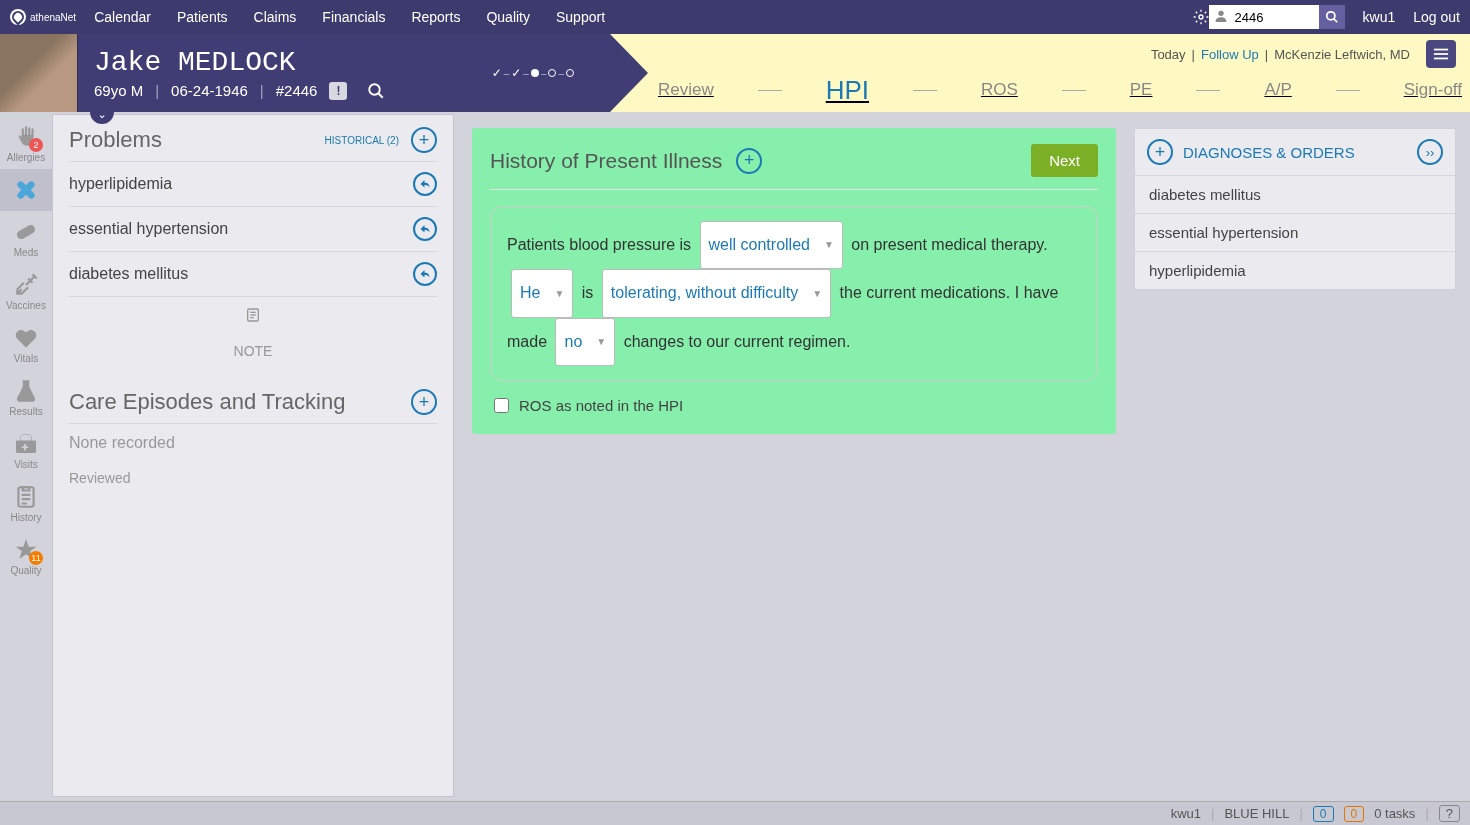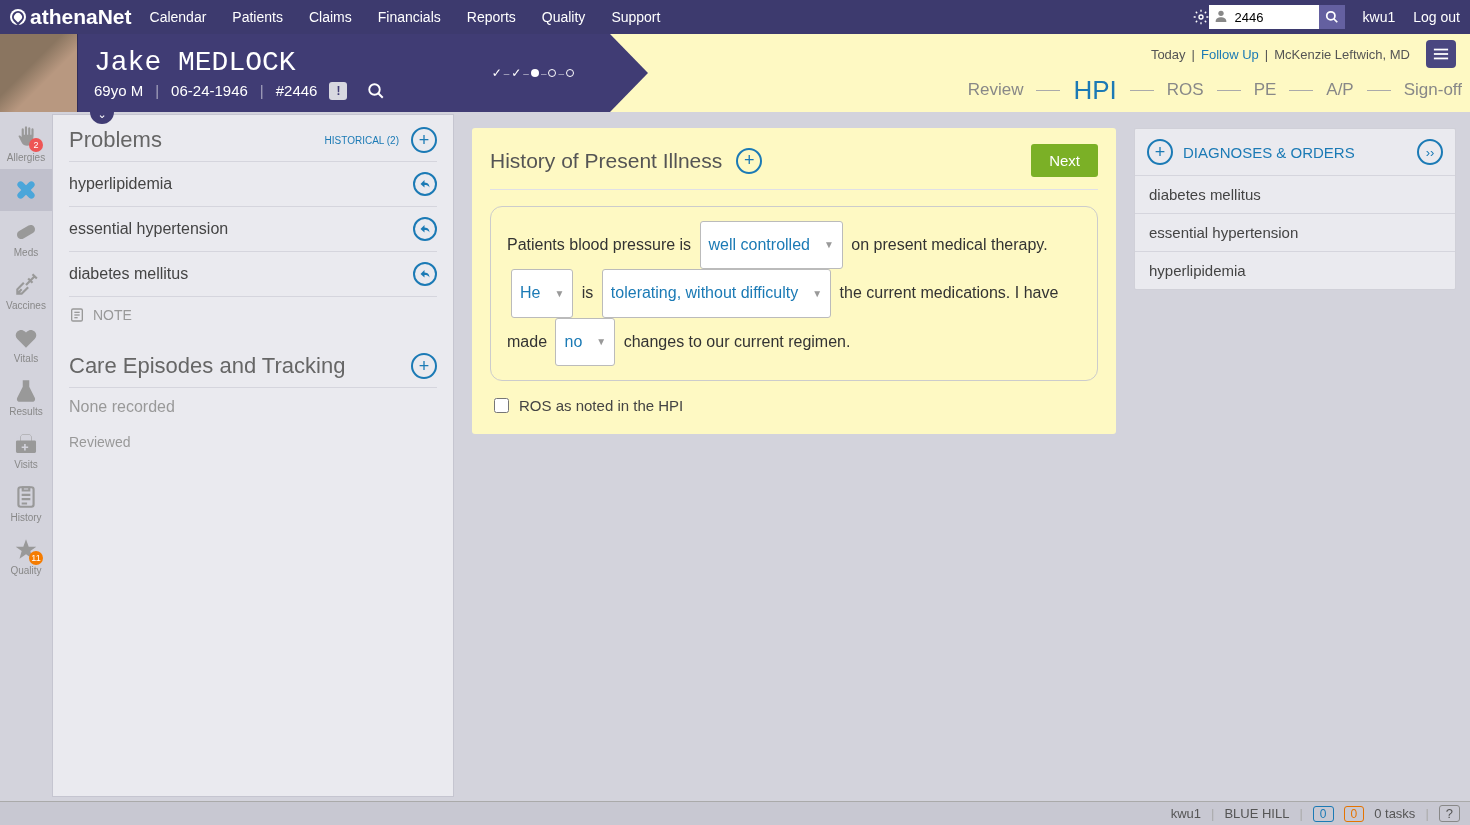--- a/index.html
+++ b/index.html
@@ -3,21 +3,21 @@
   <meta charset="utf-8">
   <style>
     * { margin: 0; padding: 0; box-sizing: border-box; font-family: -apple-system, BlinkMacSystemFont, "Segoe UI", sans-serif; }
     body { background: #d3d3dc; width: 1470px; height: 825px; overflow: hidden; position: relative; }
     
     
     .topnav { background: #3d3a6e; height: 34px; display: flex; align-items: center; padding: 0 10px; color: #fff; font-size: 14px; }
     .logo { display: flex; align-items: center; margin-right: 18px; }
     .logo-icon { width: 16px; height: 16px; background: #fff; border-radius: 50%; margin-right: 4px; position: relative; }
     .logo-icon::before { content: ''; position: absolute; width: 8px; height: 8px; border: 2px solid #3d3a6e; border-radius: 50% 50% 50% 0; top: 2px; left: 2px; transform: rotate(-45deg); }
-    .logo-text { font-weight: 700; font-size: 21px; }
+    .logo-text { font-weight: 400; font-size: 10px; }
     .nav-items { display: flex; gap: 26px; flex: 1; }
     .nav-item { cursor: pointer; }
     .gear { margin-left: 12px; cursor: pointer; }
     .search-box { display: flex; align-items: center; margin-left: auto; }
     .search-input { background: #fff; border: none; height: 24px; width: 110px; padding: 0 6px 0 26px; font-size: 13px; }
     .search-wrap { position: relative; }
     .search-person-icon { position: absolute; left: 4px; top: 3px; color: #888; }
     .search-btn { width: 26px; height: 24px; background: #6460a0; border: none; color: #fff; cursor: pointer; display: flex; align-items: center; justify-content: center; }
     .user-name { margin: 0 18px; }
     .logout { cursor: pointer; }
@@ -36,21 +36,21 @@
     .progress-dots { margin-left: auto; margin-right: 20px; display: flex; align-items: center; gap: 2px; font-size: 14px; color: #fff; }
     .dot-check { font-size: 12px; }
     .dot-sep { opacity: 0.6; font-size: 10px; }
     .dot-filled { width: 8px; height: 8px; background: #fff; border-radius: 50%; display: inline-block; }
     .dot-open { width: 8px; height: 8px; border: 1px solid #fff; border-radius: 50%; display: inline-block; }
     
     .banner-right { flex: 1; background: #fef9c3; display: flex; flex-direction: column; }
     .context-row { display: flex; justify-content: flex-end; align-items: center; padding: 6px 14px 0; font-size: 13px; color: #555; gap: 6px; }
     .context-link { color: #1b7ab5; cursor: pointer; }
     .hamburger { width: 30px; height: 28px; background: #4a4780; border-radius: 4px; display: flex; align-items: center; justify-content: center; color: #fff; cursor: pointer; margin-left: 10px; }
-    .workflow { display: flex; align-items: center; justify-content: flex-end; flex: 1; gap: 5px; margin-left: 40px; }
+    .workflow { display: flex; align-items: center; justify-content: space-between; flex: 1; gap: 5px; margin-left: 40px; text-decoration: underline; }
     .wf-item { color: #888; font-size: 17px; padding: 0 8px; cursor: pointer; }
     .wf-item.active { color: #1b7ab5; font-size: 26px; font-weight: 500; }
     .wf-sep { width: 24px; height: 1px; background: #aaa; }
     
     
     .main { display: flex; height: calc(825px - 34px - 78px - 24px); }
     
     .left-rail { width: 52px; background: #d3d3dc; display: flex; flex-direction: column; align-items: center; padding-top: 4px; position: relative; }
     .expand-tab { position: absolute; top: -8px; left: 90px; width: 24px; height: 20px; background: #403c74; border-radius: 0 0 12px 12px; color: #fff; font-size: 11px; display: flex; align-items: center; justify-content: center; cursor: pointer; }
     .rail-item { display: flex; flex-direction: column; align-items: center; padding: 8px 0 6px; font-size: 10px; color: #888; cursor: pointer; width: 100%; position: relative; }
@@ -62,26 +62,26 @@
     
     .left-panel { width: 402px; background: #eaeaef; border: 1px solid #c5c5d0; margin: 2px 4px 4px 0; display: flex; flex-direction: column; }
     .panel-section { padding: 12px 16px 8px; }
     .section-header { display: flex; align-items: center; margin-bottom: 8px; }
     .section-title { font-size: 22px; color: #666; font-weight: 400; }
     .section-right { margin-left: auto; display: flex; align-items: center; gap: 12px; }
     .historical-link { color: #1b7ab5; font-size: 10px; cursor: pointer; }
     .plus-circle { width: 26px; height: 26px; border: 2px solid #1b7ab5; border-radius: 50%; color: #1b7ab5; display: flex; align-items: center; justify-content: center; font-size: 18px; cursor: pointer; }
     .problem-row { display: flex; align-items: center; padding: 10px 0; border-top: 1px solid #d5d5dd; font-size: 16px; color: #444; }
     .share-btn { margin-left: auto; width: 24px; height: 24px; border: 2px solid #1b7ab5; border-radius: 50%; color: #1b7ab5; display: flex; align-items: center; justify-content: center; cursor: pointer; }
-    .note-row { display: flex; align-items: center; padding: 10px 0; border-top: 1px solid #d5d5dd; font-size: 14px; color: #999; gap: 8px; cursor: pointer; }
+    .note-row { display: flex; align-items: center; padding: 10px 0; border-top: 1px solid #d5d5dd; font-size: 14px; color: #999; gap: 20px; cursor: pointer; flex-direction: column; }
     .none-text { color: #999; padding: 10px 0; border-top: 1px solid #d5d5dd; font-size: 16px; }
     .reviewed-text { color: #999; font-size: 14px; padding: 8px 0; }
     
     .center-panel { flex: 1; padding: 16px 14px; }
-    .hpi-card { background: #fef9c3; border-radius: 3px; padding: 16px 18px 20px; }
+    .hpi-card { background: #86efac; border-radius: 3px; padding: 16px 18px 20px; }
     .hpi-header { display: flex; align-items: center; padding-bottom: 12px; border-bottom: 1px solid #e0e0e6; margin-bottom: 16px; }
     .hpi-title { font-size: 21px; color: #555; font-weight: 400; }
     .next-btn { margin-left: auto; background: #7bb026; color: #fff; border: none; padding: 8px 18px; font-size: 15px; border-radius: 3px; cursor: pointer; }
     .hpi-plus { margin-left: 14px; }
     .sentence-box { border: 1px solid #ccc; border-radius: 12px; padding: 14px 16px; font-size: 16px; color: #333; line-height: 2.4; }
     .inline-select { display: inline-flex; align-items: center; border: 1px solid #bbb; border-radius: 3px; padding: 4px 8px; margin: 0 4px; background: #fff; cursor: pointer; color: #1b7ab5; }
     .inline-select .caret { margin-left: 14px; color: #999; font-size: 10px; }
     .ros-check { display: flex; align-items: center; gap: 10px; margin-top: 16px; font-size: 15px; color: #444; padding-left: 4px; }
     .ros-check input { width: 15px; height: 15px; }
     

